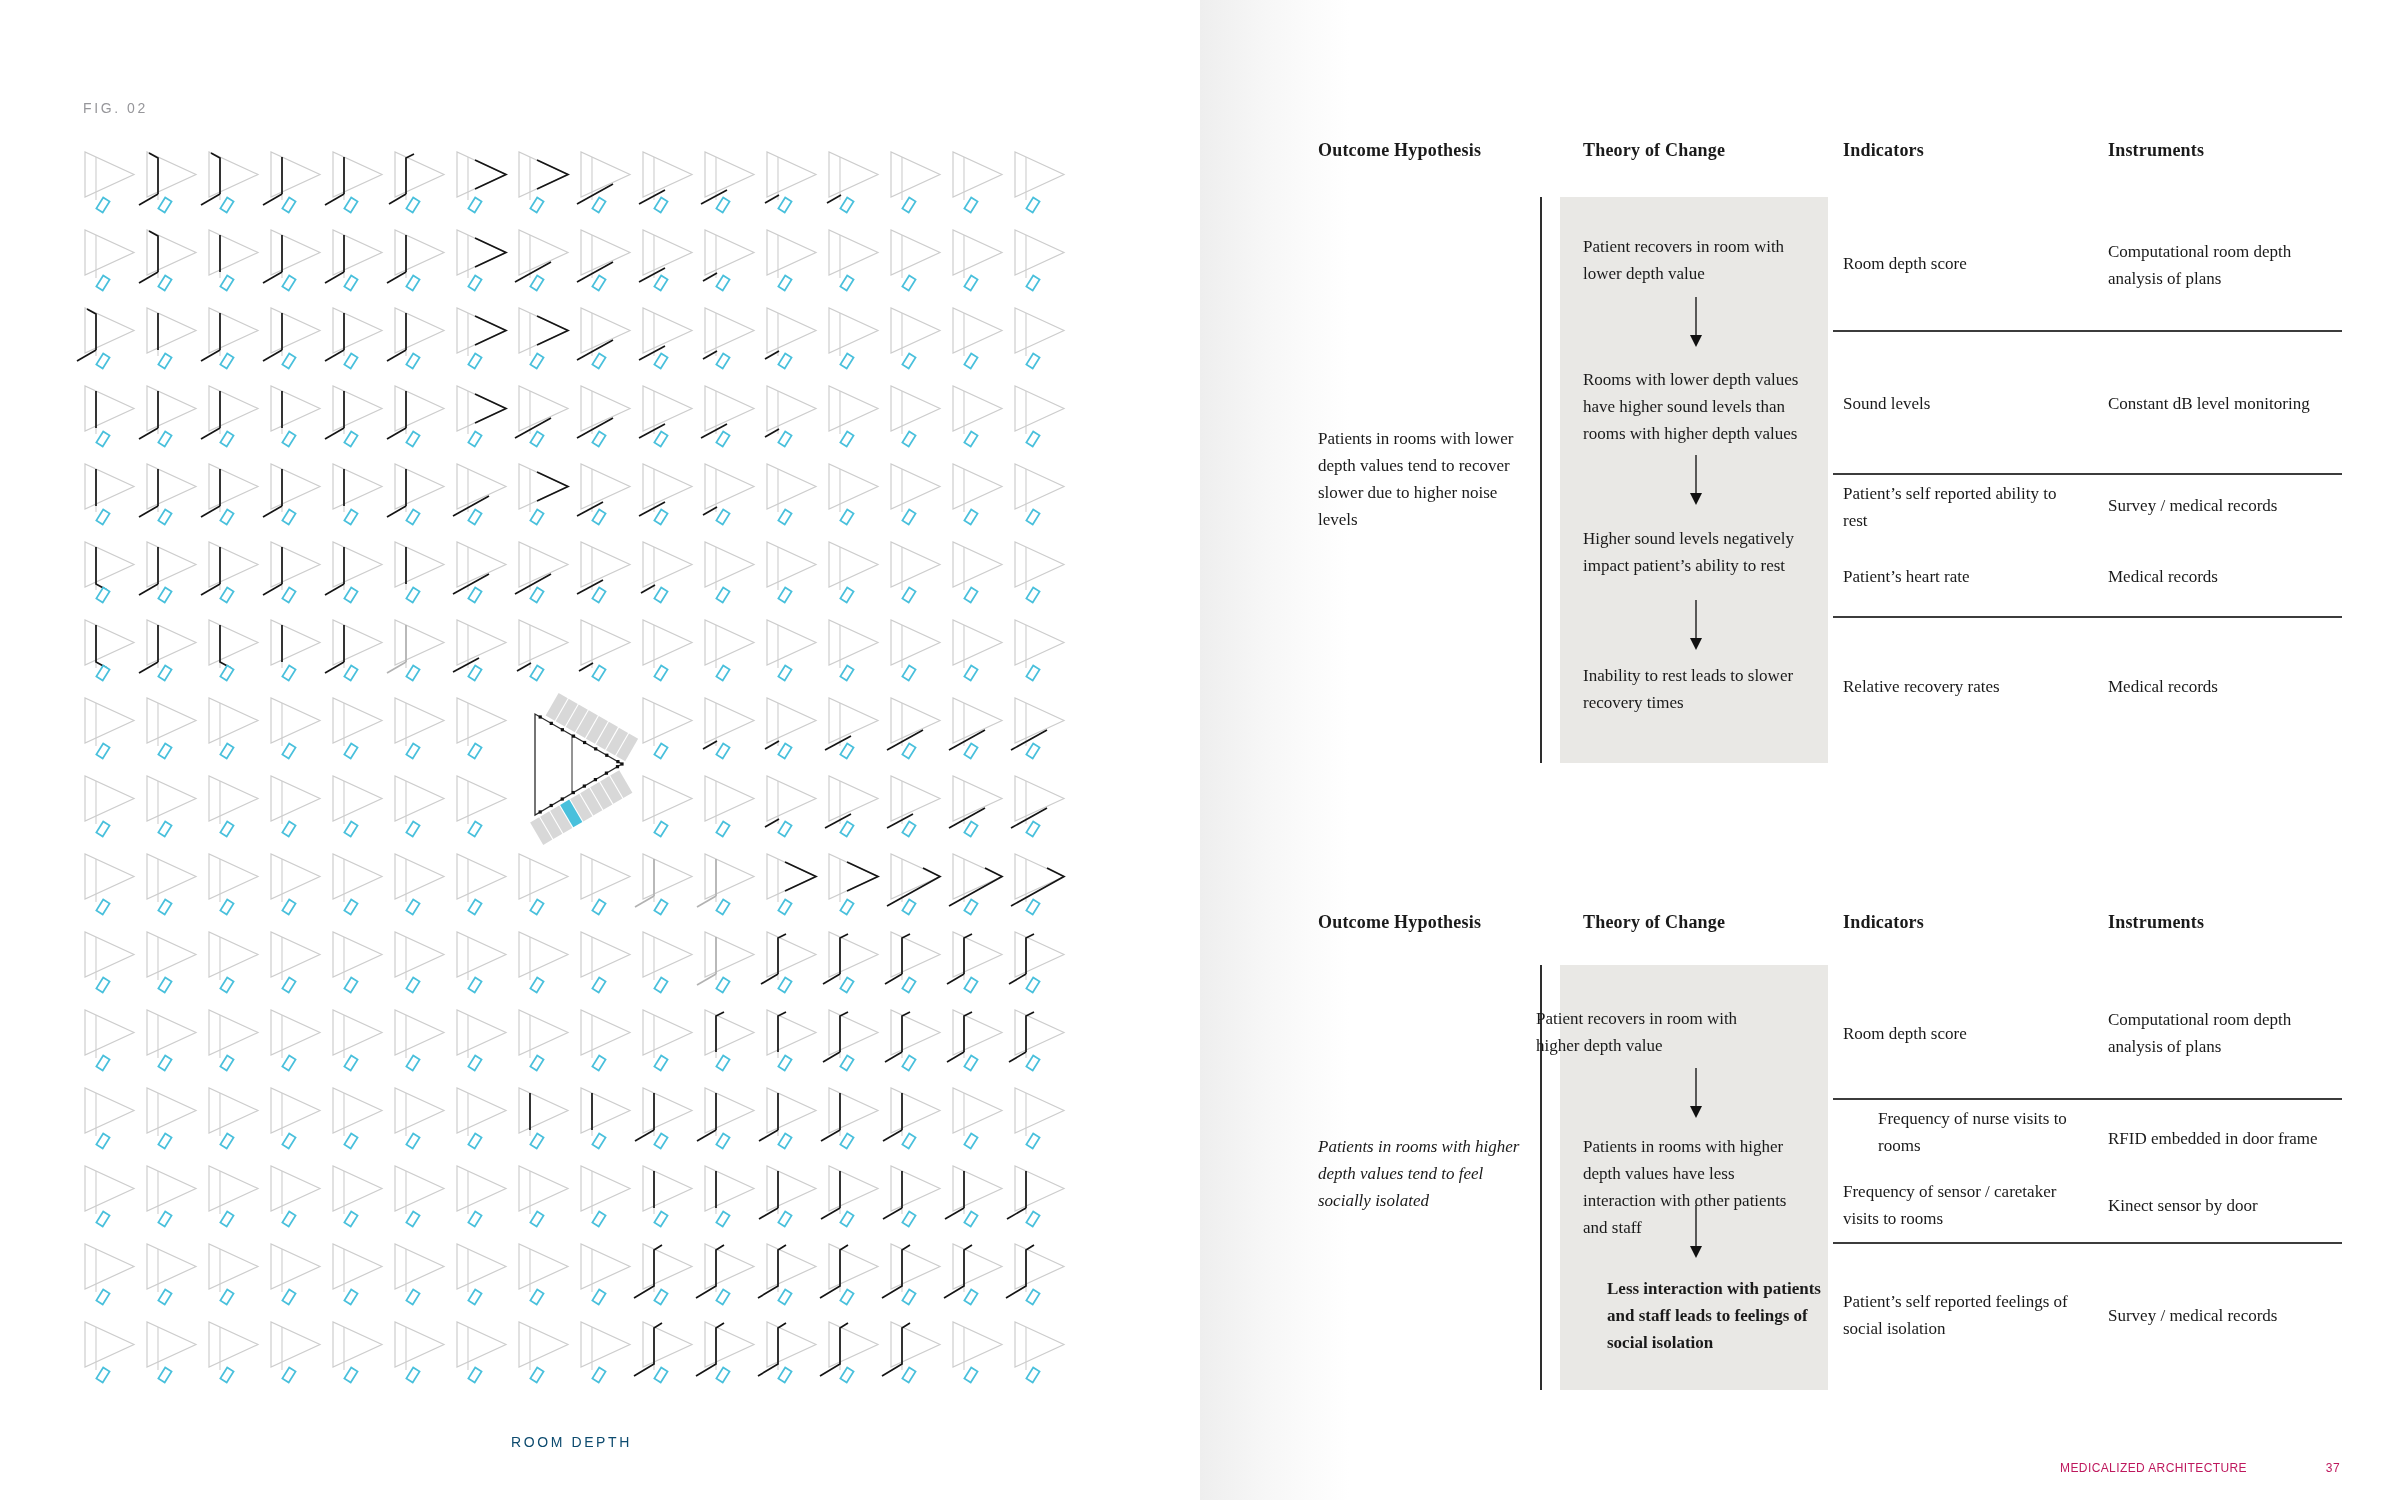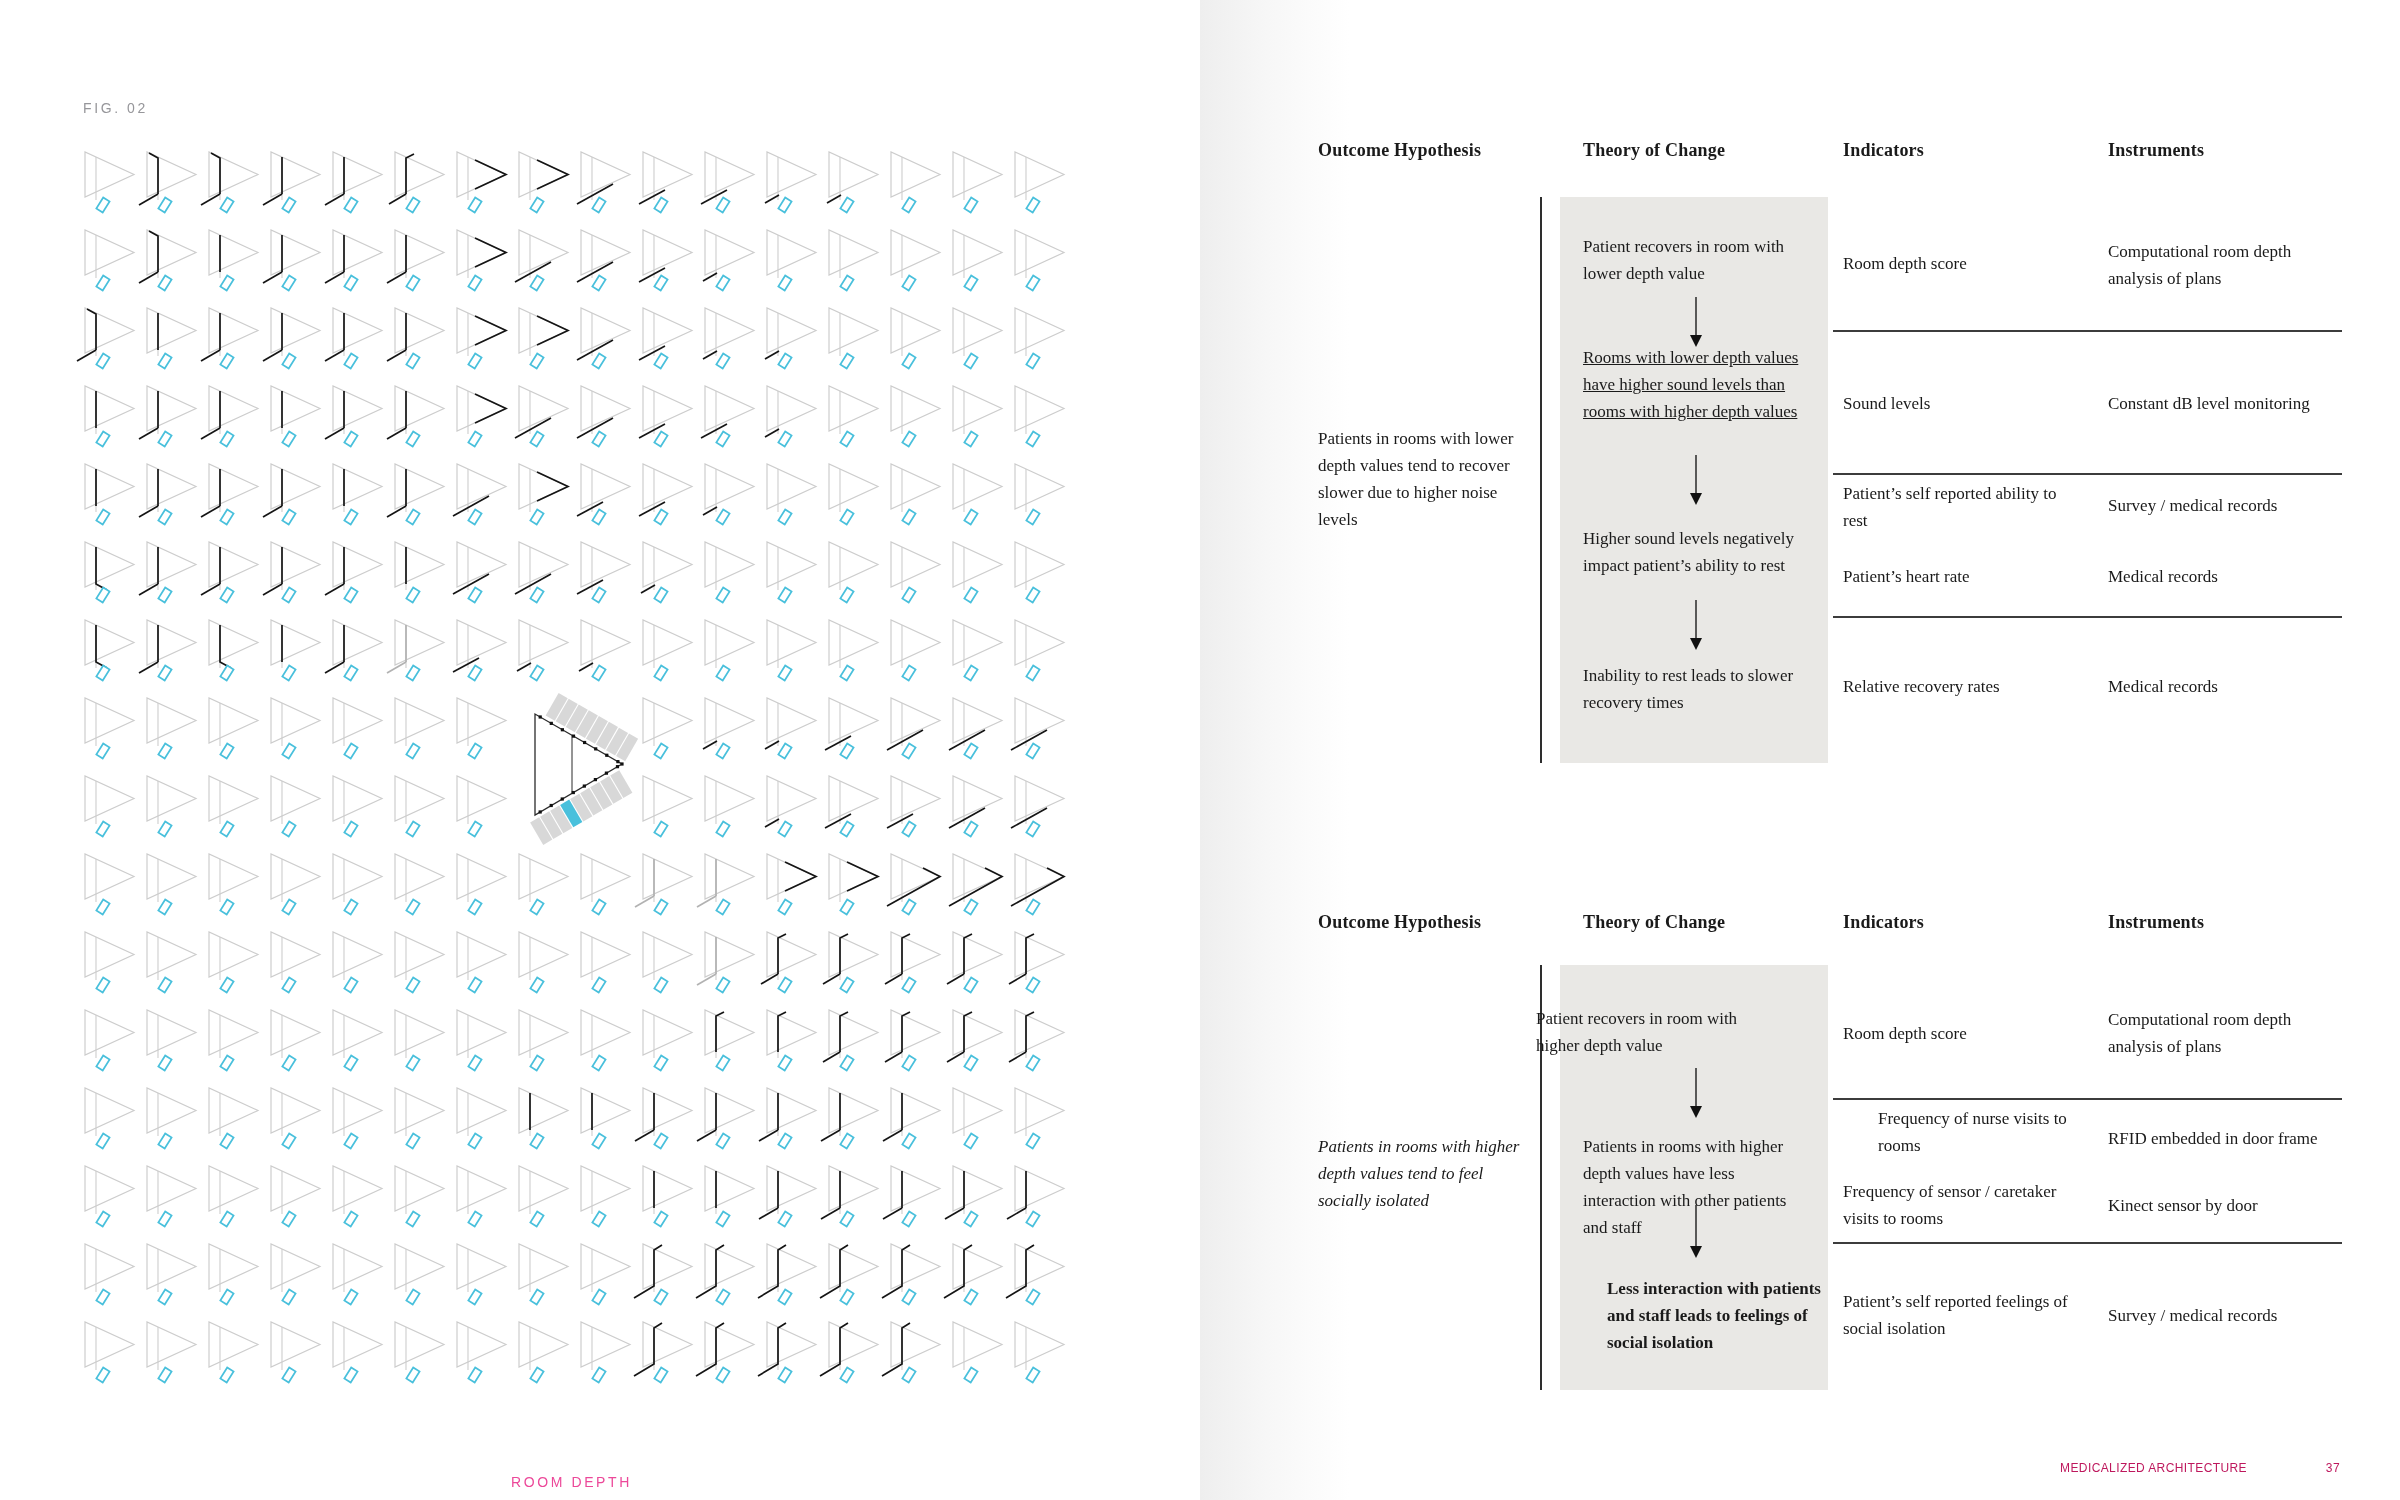--- a/index.html
+++ b/index.html
@@ -1504,32 +1504,32 @@
         <rect x="560.661255855086" y="797.4192638090875" width="3.2" height="3.2" fill="#111111"></rect>
         <rect x="571.703789872336" y="790.9460542127686" width="3.2" height="3.2" fill="#111111"></rect>
         <rect x="582.746323889586" y="784.4728446164495" width="3.2" height="3.2" fill="#111111"></rect>
         <rect x="593.788857906836" y="777.9996350201305" width="3.2" height="3.2" fill="#111111"></rect>
         <rect x="604.831391924086" y="771.5264254238116" width="3.2" height="3.2" fill="#111111"></rect>
         <rect x="615.8739259413361" y="765.0532158274926" width="3.2" height="3.2" fill="#111111"></rect>
         <rect x="620.4" y="762.4" width="3.2" height="3.2" fill="#111111"></rect>
       </g>
     </svg>
 
-  <div class="figlabel" style="left:511px;top:1474px;color:#ec4899;">ROOM DEPTH</div>
+  <div class="figlabel" style="left:511px;top:1434px;color:#0c4a6e;">ROOM DEPTH</div>
 
   <div id="tables">
       <div class="hdr" style="left:1318px;top:140px;">Outcome Hypothesis</div>
       <div class="hdr" style="left:1583px;top:140px;">Theory of Change</div>
       <div class="hdr" style="left:1843px;top:140px;">Indicators</div>
       <div class="hdr" style="left:2108px;top:140px;">Instruments</div>
       <div class="graybox" style="left:1560px;top:197px;width:268px;height:566px;"></div>
       <div class="rule" style="left:1540px;top:197px;height:566px;"></div>
       <div class="txt" style="left:1318px;top:425px;width:208px;">Patients in rooms with lower depth values tend to recover slower due to higher noise levels</div>
       <div class="txt" style="left:1583px;top:233px;width:224px;">Patient recovers in room with lower depth value</div>
-      <div class="txt" style="left:1583px;top:344px;width:224px;text-decoration:underline;">Rooms with lower depth values have higher sound levels than rooms with higher depth values</div>
+      <div class="txt" style="left:1583px;top:366px;width:224px;">Rooms with lower depth values have higher sound levels than rooms with higher depth values</div>
       <div class="txt" style="left:1583px;top:525px;width:224px;">Higher sound levels negatively impact patient’s ability to rest</div>
       <div class="txt" style="left:1583px;top:662px;width:224px;">Inability to rest leads to slower recovery times</div>
       <svg class="arrow" width="16" height="50" style="left:1688px;top:297px;position:absolute;">
         <line x1="8" y1="0" x2="8" y2="40" stroke="#1c1c1c" stroke-width="1.4"></line>
         <polygon points="2,38 14,38 8,50" fill="#111111"></polygon>
       </svg>
       <svg class="arrow" width="16" height="50" style="left:1688px;top:455px;position:absolute;">
         <line x1="8" y1="0" x2="8" y2="40" stroke="#1c1c1c" stroke-width="1.4"></line>
         <polygon points="2,38 14,38 8,50" fill="#111111"></polygon>
       </svg>

